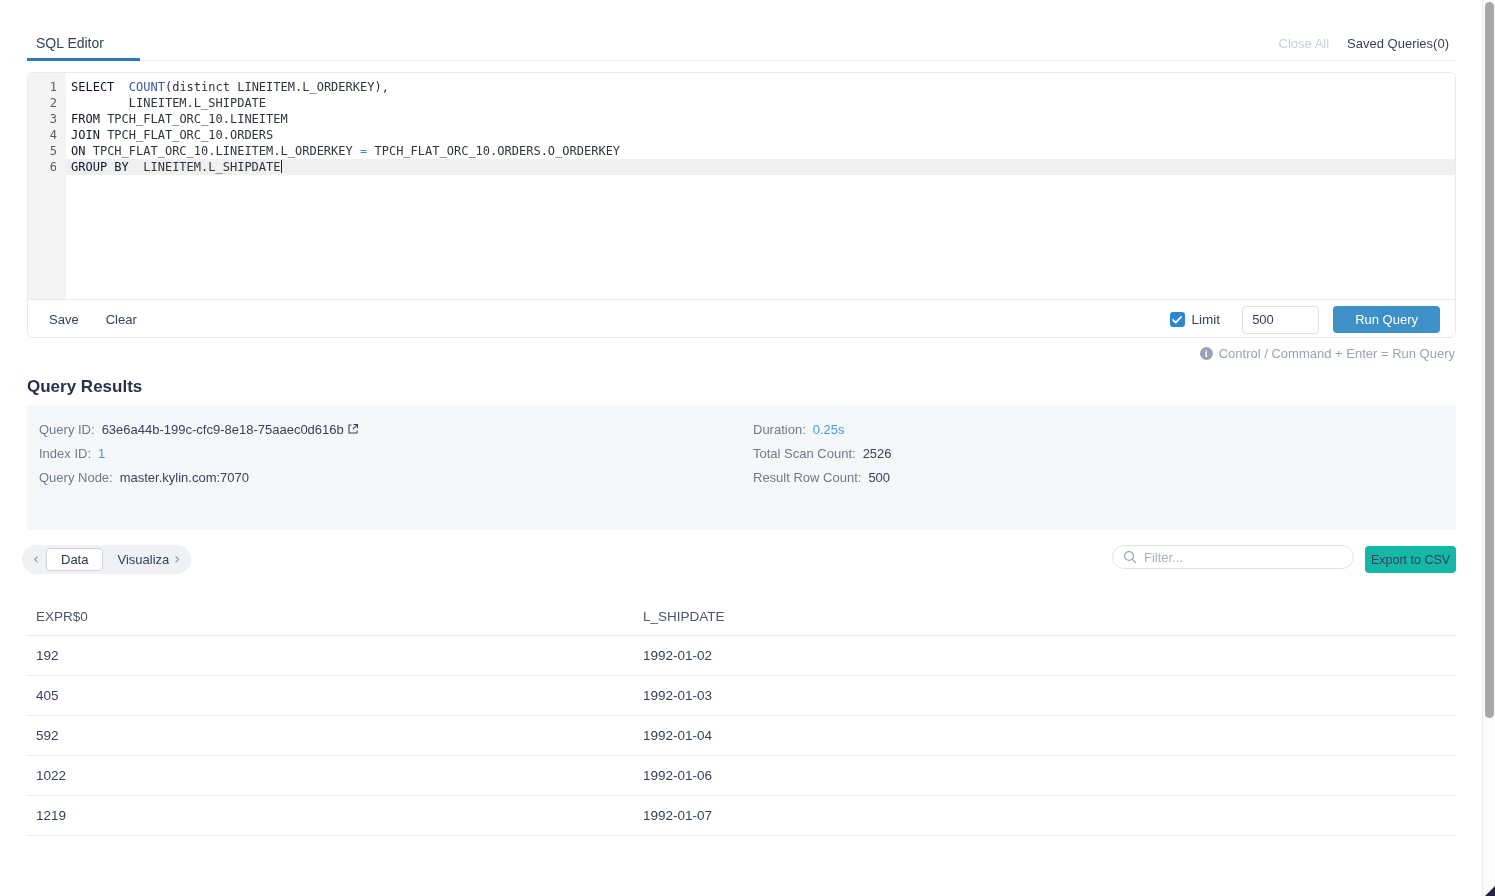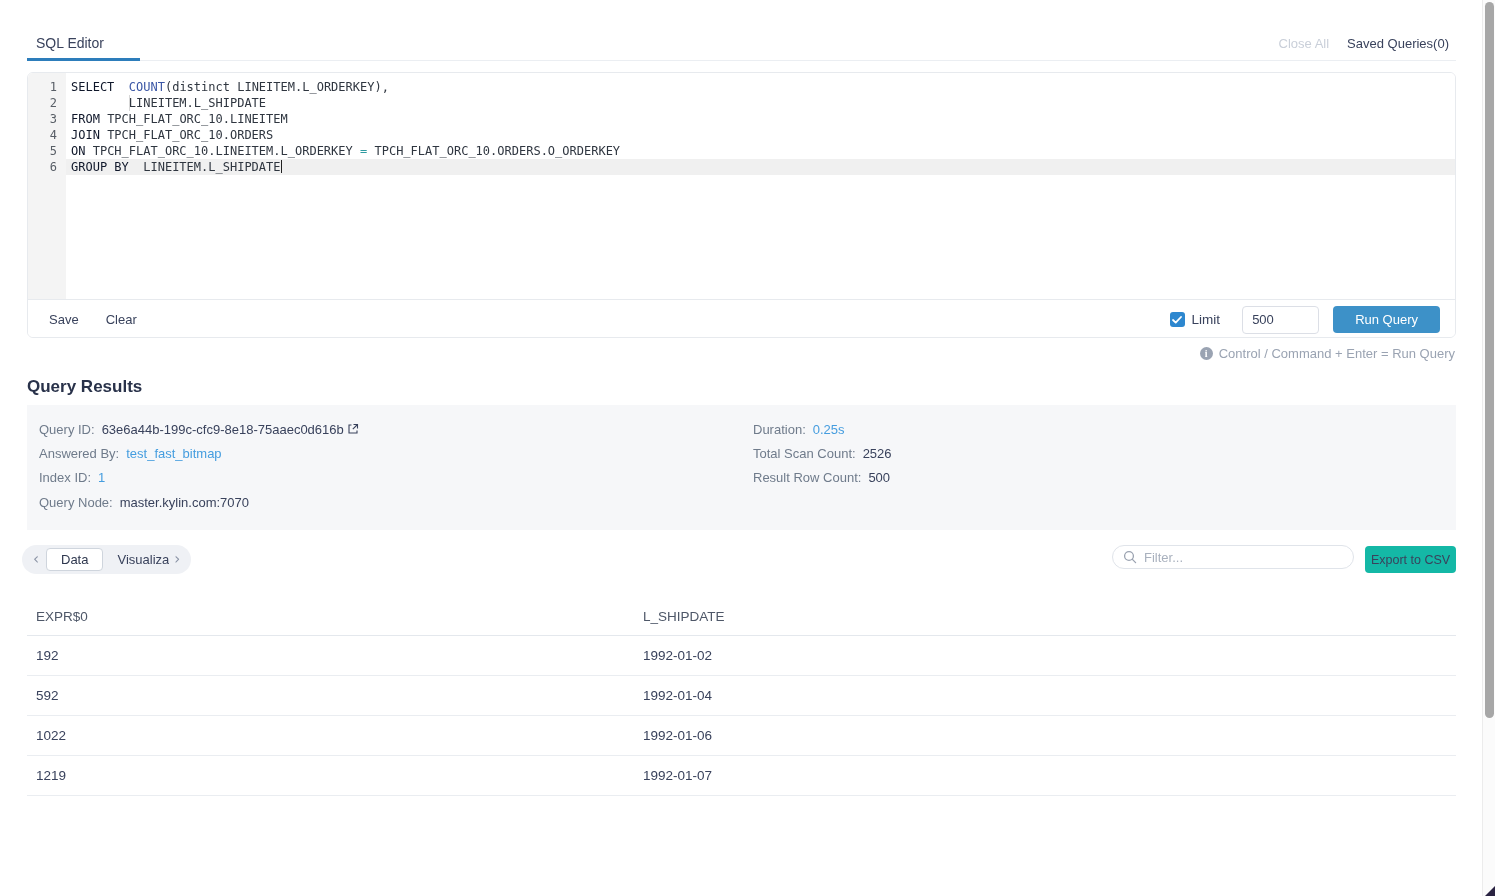--- a/index.html
+++ b/index.html
@@ -173,24 +173,20 @@
         <span class="meta-label">Query ID:</span>
         <span class="meta-value">63e6a44b-199c-cfc9-8e18-75aaec0d616b</span>
         <span class="ext-icon">
           <svg width="12" height="12" viewBox="0 0 12 12">
             <path d="M4.5 2 H2 V10 H10 V7.5" stroke="#39425c" stroke-width="1.1" fill="none"></path>
             <path d="M6.5 1.5 H10.5 V5.5 M10.5 1.5 L5.8 6.2" stroke="#39425c" stroke-width="1.1" fill="none"></path>
           </svg>
         </span>
       </div>
       <div class="meta-row">
-        <span class="meta-label">Answered By:</span>
-        <span class="meta-value link">test_fast_bitmap</span>
-      </div>
-      <div class="meta-row">
         <span class="meta-label">Index ID:</span>
         <span class="meta-value link">1</span>
       </div>
       <div class="meta-row">
         <span class="meta-label">Query Node:</span>
         <span class="meta-value">master.kylin.com:7070</span>
       </div>
     </div>
   <div class="meta-col" id="meta-right">
       <div class="meta-row">
@@ -230,20 +226,24 @@
           <th class="col-expr">EXPR$0</th>
           <th>L_SHIPDATE</th>
         </tr>
       </thead>
     <tbody id="table-body">
         <tr>
           <td>192</td>
           <td>1992-01-02</td>
         </tr>
         <tr>
+          <td>405</td>
+          <td>1992-01-03</td>
+        </tr>
+        <tr>
           <td>592</td>
           <td>1992-01-04</td>
         </tr>
         <tr>
           <td>1022</td>
           <td>1992-01-06</td>
         </tr>
         <tr>
           <td>1219</td>
           <td>1992-01-07</td>

